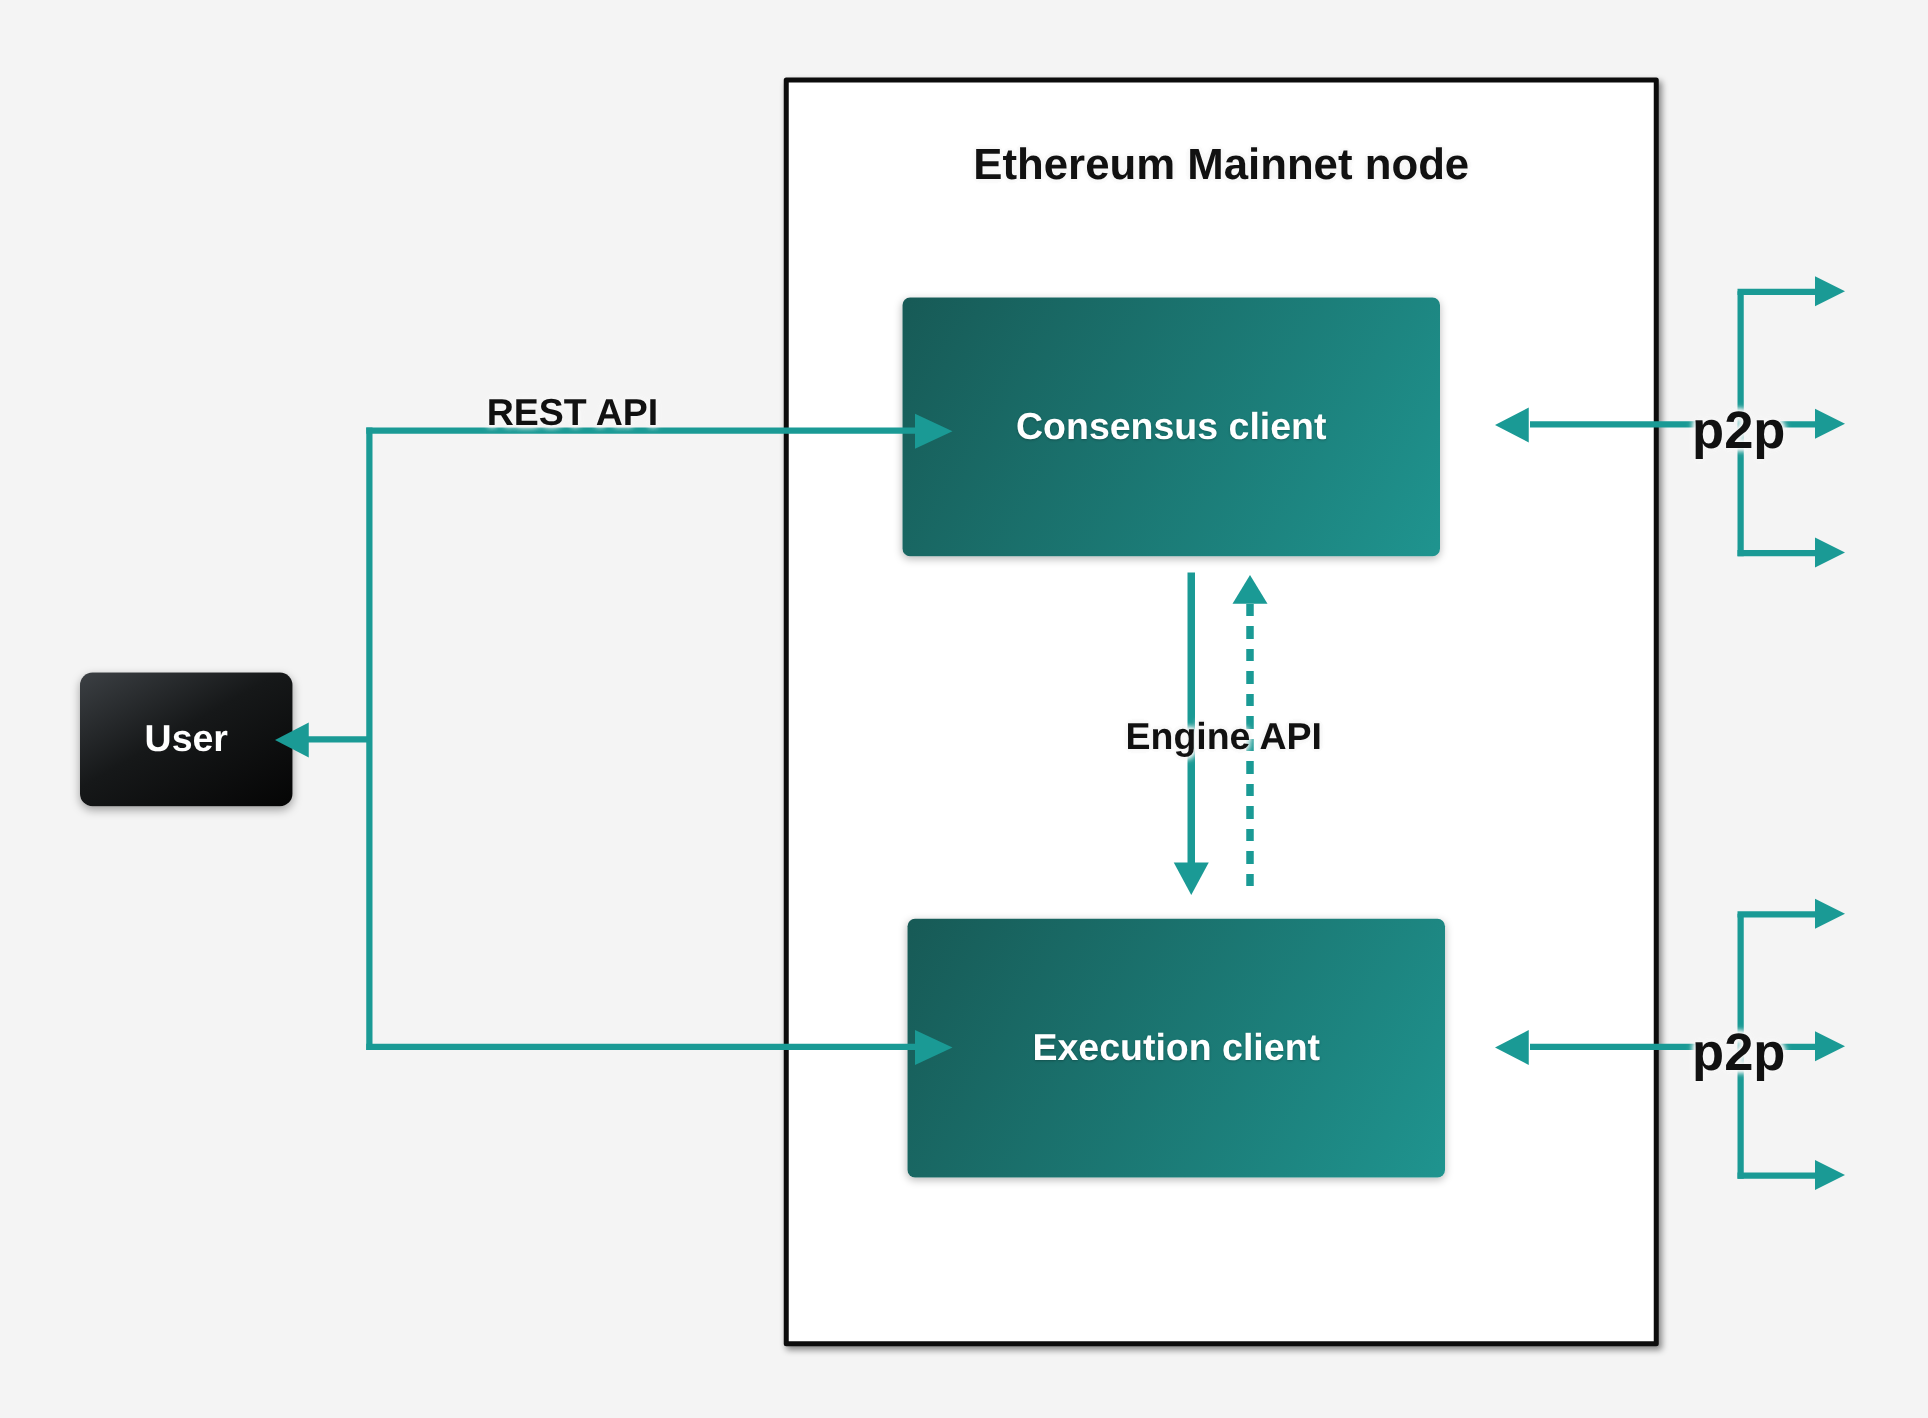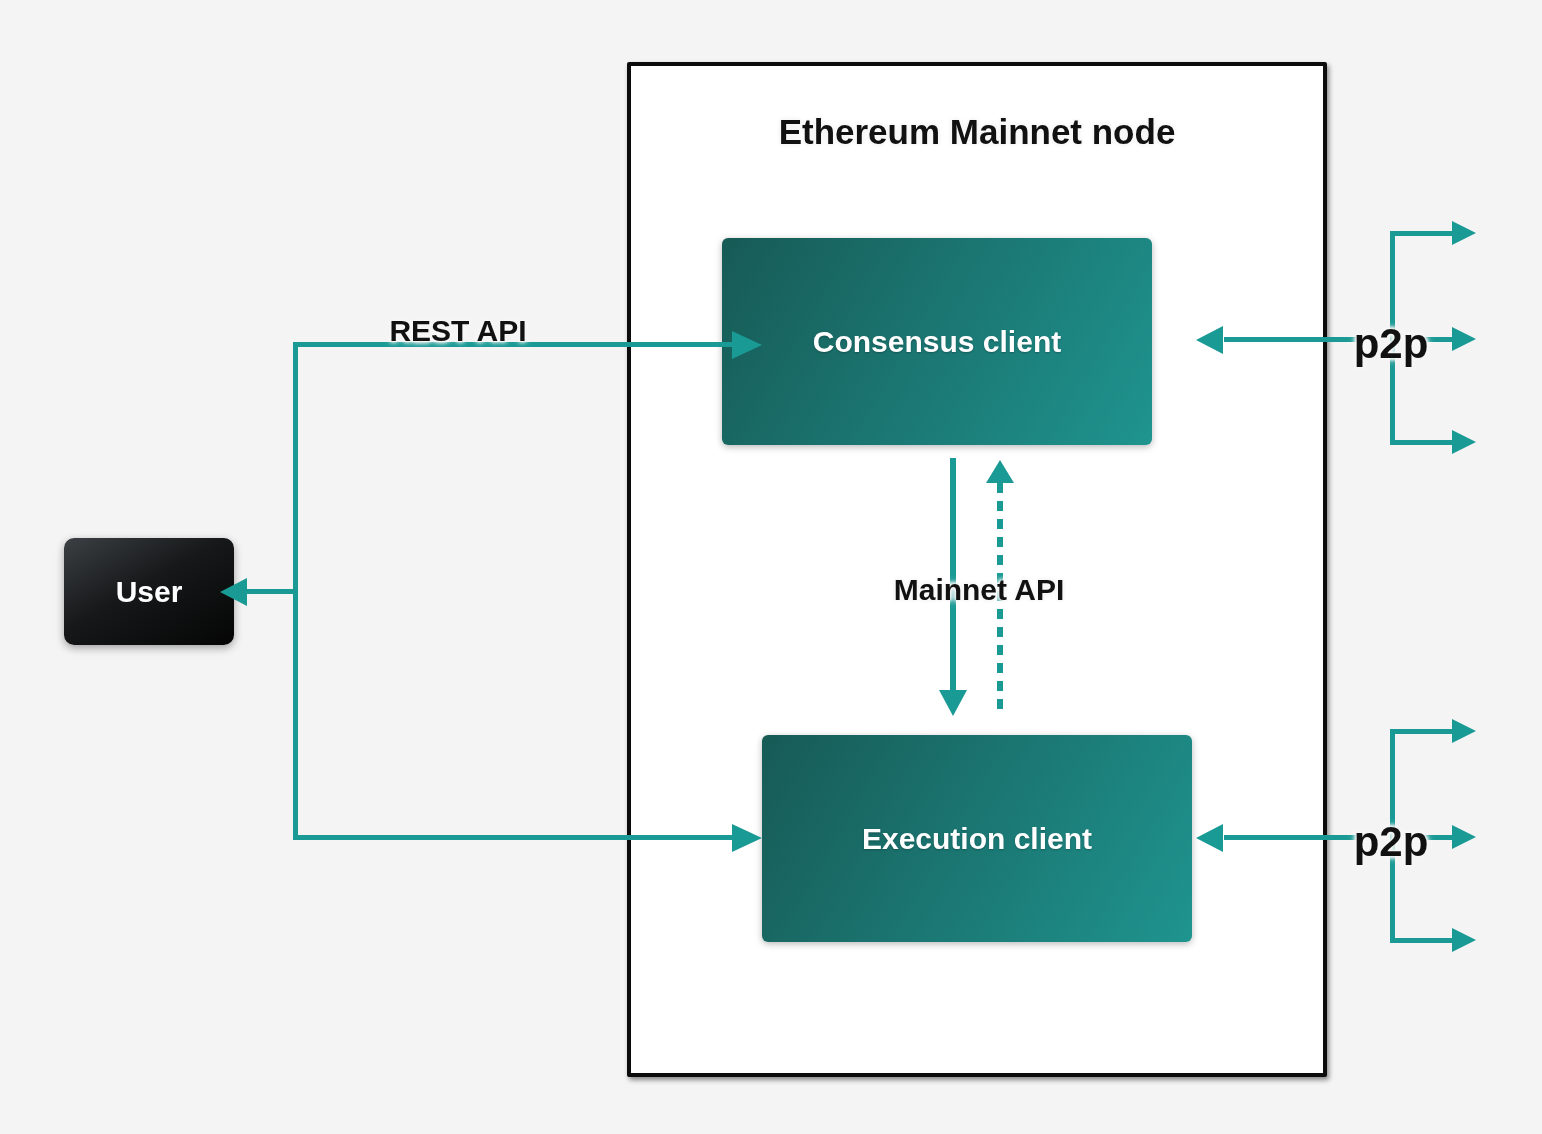--- a/index.html
+++ b/index.html
@@ -64,21 +64,21 @@
 <body>
 
 <div class="stage">
 
   <div class="node-box"></div>
   <div class="lbl node-title" style="left:677px;top:112px;width:600px;">Ethereum Mainnet node</div>
 
   <div class="client" style="left:722px;top:238px;">
     <span>Consensus client</span>
   </div>
-  <div class="client" style="left:762px;top:735px;">
+  <div class="client" style="left:726px;top:735px;">
     <span>Execution client</span>
   </div>
 
   <div class="user-box">
     <span>User</span>
   </div>
 
   <div class="ln" style="left:293px;top:342px;width:5px;height:498px;"></div>
 
   <div class="ln" style="left:240px;top:589px;width:55px;height:5px;"></div>
@@ -88,21 +88,21 @@
   <div class="ah r" style="left:732px;top:331px;"></div>
   <div class="lbl edge-lbl" style="left:338px;top:314px;width:240px;">REST API</div>
 
   <div class="ln" style="left:293px;top:835px;width:439px;height:5px;"></div>
   <div class="ah r" style="left:732px;top:824px;"></div>
 
   <div class="ln" style="left:950px;top:458px;width:6px;height:233px;"></div>
   <div class="ah d" style="left:939px;top:690px;"></div>
   <div class="ln dotted" style="left:997px;top:483px;width:6px;height:231px;"></div>
   <div class="ah u" style="left:986px;top:460px;"></div>
-  <div class="lbl edge-lbl" style="left:849px;top:573px;width:260px;">Mainnet API</div>
+  <div class="lbl edge-lbl" style="left:849px;top:573px;width:260px;">Engine API</div>
 
   <div class="ln" style="left:1224px;top:337px;width:133px;height:5px;"></div>
   <div class="ah l" style="left:1196px;top:326px;"></div>
   <div class="ln" style="left:1390px;top:233px;width:5px;height:212px;"></div>
   <div class="ln" style="left:1390px;top:231px;width:62px;height:5px;"></div>
   <div class="ah rs" style="left:1452px;top:221px;"></div>
   <div class="ln" style="left:1424px;top:337px;width:30px;height:5px;"></div>
   <div class="ah rs" style="left:1452px;top:327px;"></div>
   <div class="ln" style="left:1390px;top:440px;width:62px;height:5px;"></div>
   <div class="ah rs" style="left:1452px;top:430px;"></div>

